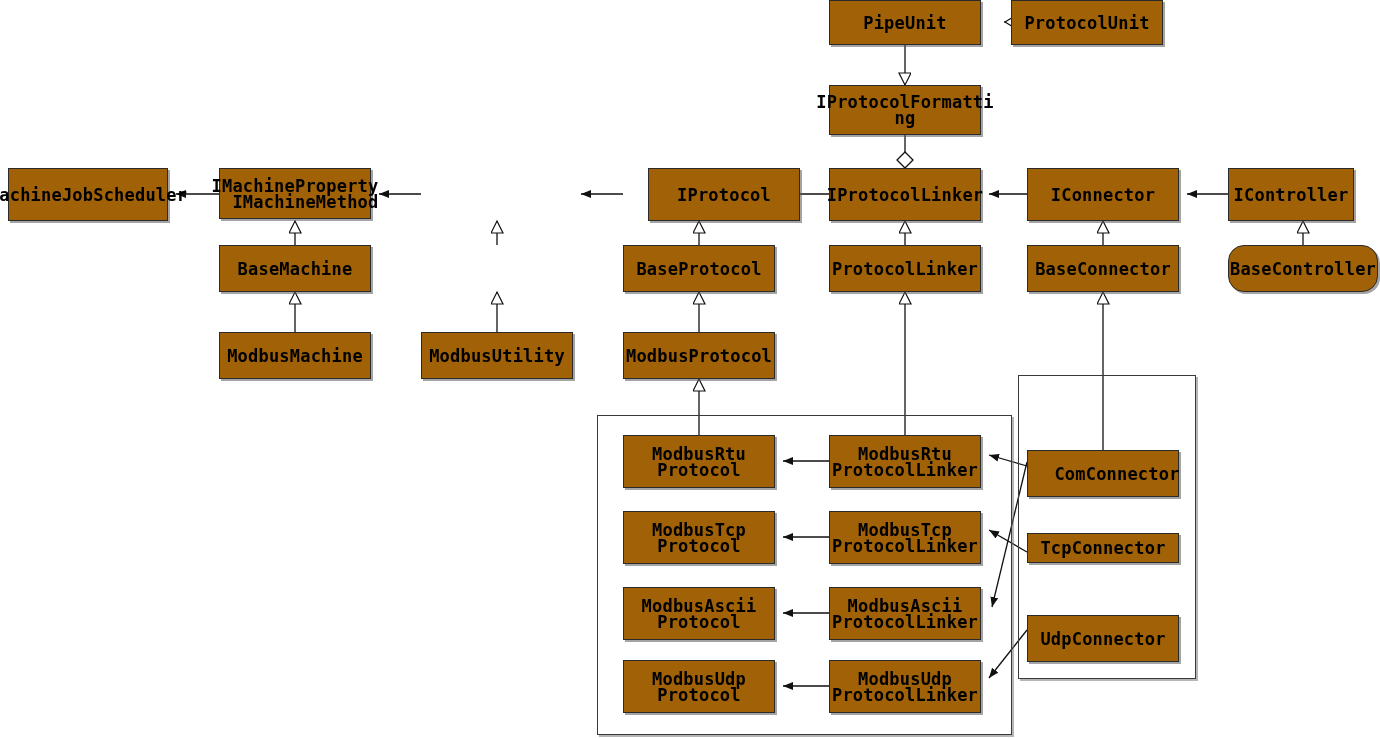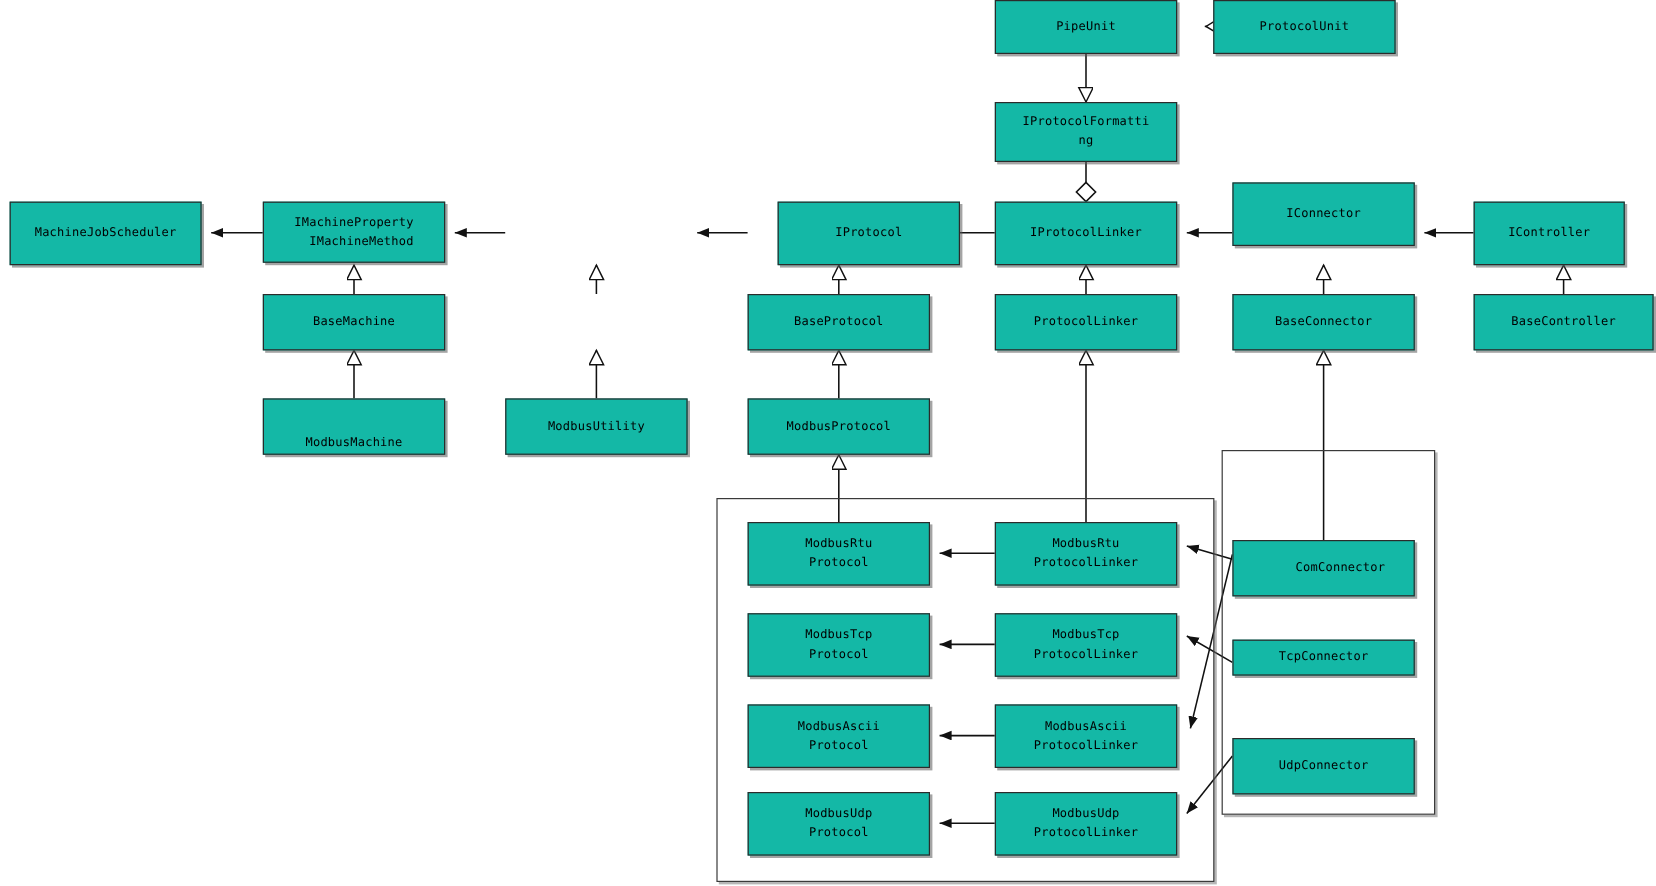--- a/index.html
+++ b/index.html
@@ -1,23 +1,23 @@
 <!DOCTYPE html>
 <html><head>
 <meta charset="utf-8">
 <title>Class Diagram</title>
 <style>
   html,body{margin:0;padding:0;background:#ffffff;}
   body{font-family:"DejaVu Sans Mono","Liberation Mono",monospace;}
   #stage{position:relative;width:1380px;height:738px;background:#fff;overflow:hidden;}
   #edges{position:absolute;left:0;top:0;width:1380px;height:738px;}
-  .node{position:absolute;box-sizing:border-box;background:#14b8a6;
+  .node{position:absolute;box-sizing:border-box;background:#a16207;
         border:1px solid #2b2b2b;box-shadow:2px 2px 0 0 rgba(90,90,90,0.55);
         display:flex;align-items:center;justify-content:center;text-align:center;
-        font-size:10px;line-height:16px;color:#000;letter-spacing:0.2px;z-index:3;}
+        font-size:17px;line-height:16px;color:#000;letter-spacing:0.2px;z-index:3;font-weight:bold;}
   .node span{display:block;white-space:pre-line;}
   .group{position:absolute;box-sizing:border-box;background:transparent;
          border:1px solid #3a3a3a;box-shadow:2px 2px 0 0 rgba(110,110,110,0.5);z-index:1;}
 </style>
 </head>
 <body>
 
 <div id="stage">
   <svg id="edges" viewBox="0 0 1380 738">
     <defs>
@@ -95,42 +95,42 @@
     <div class="node" style="left: 219px; top: 168px; width: 152px; height: 51px; text-align: right;">
       <span>IMachineProperty
 IMachineMethod</span>
     </div>
     <div class="node" style="left: 623px; top: 168px; width: 152px; height: 53px; margin-left: 25px;">
       <span>IProtocol</span>
     </div>
     <div class="node" style="left: 829px; top: 168px; width: 152px; height: 53px;">
       <span>IProtocolLinker</span>
     </div>
-    <div class="node" style="left: 1027px; top: 152px; width: 152px; height: 53px;">
+    <div class="node" style="left: 1027px; top: 168px; width: 152px; height: 53px;">
       <span>IConnector</span>
     </div>
     <div class="node" style="left: 1228px; top: 168px; width: 126px; height: 53px;">
       <span>IController</span>
     </div>
     <div class="node" style="left: 219px; top: 245px; width: 152px; height: 47px;">
       <span>BaseMachine</span>
     </div>
     <div class="node" style="left: 623px; top: 245px; width: 152px; height: 47px;">
       <span>BaseProtocol</span>
     </div>
     <div class="node" style="left: 829px; top: 245px; width: 152px; height: 47px;">
       <span>ProtocolLinker</span>
     </div>
     <div class="node" style="left: 1027px; top: 245px; width: 152px; height: 47px;">
       <span>BaseConnector</span>
     </div>
-    <div class="node" style="left: 1228px; top: 245px; width: 150px; height: 47px;">
+    <div class="node" style="left: 1228px; top: 245px; width: 150px; height: 47px; border-radius: 16px;">
       <span>BaseController</span>
     </div>
-    <div class="node" style="left: 219px; top: 332px; width: 152px; height: 47px; align-items: flex-end;">
+    <div class="node" style="left: 219px; top: 332px; width: 152px; height: 47px;">
       <span>ModbusMachine</span>
     </div>
     <div class="node" style="left: 421px; top: 332px; width: 152px; height: 47px;">
       <span>ModbusUtility</span>
     </div>
     <div class="node" style="left: 623px; top: 332px; width: 152px; height: 47px;">
       <span>ModbusProtocol</span>
     </div>
     <div class="node" style="left: 623px; top: 435px; width: 152px; height: 53px;">
       <span>ModbusRtu

